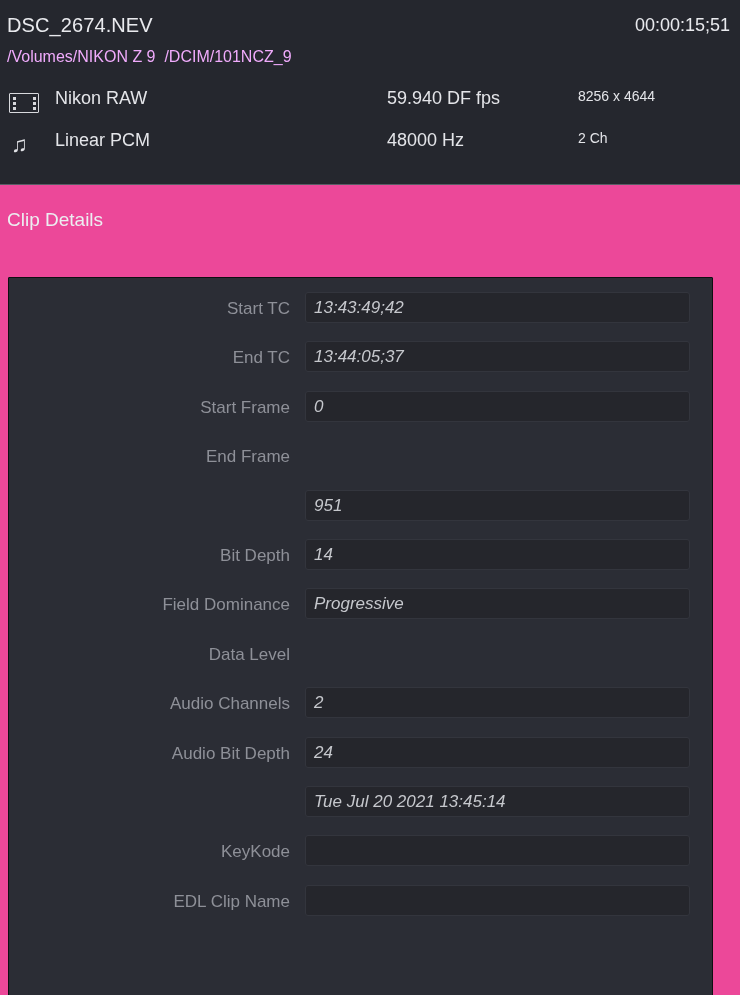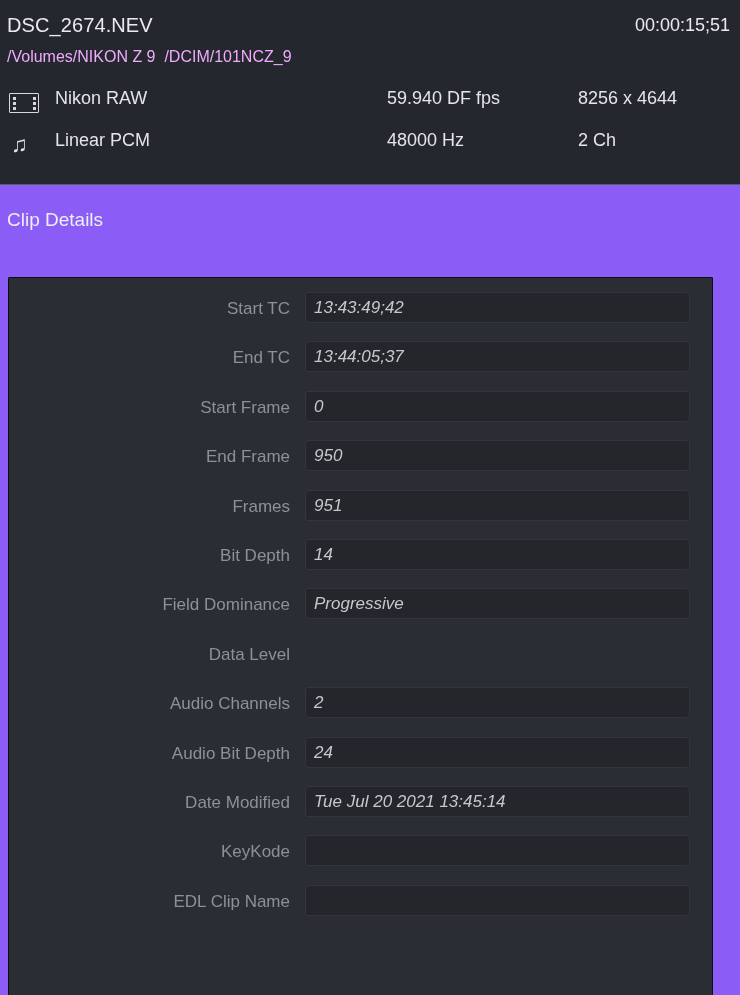--- a/index.html
+++ b/index.html
@@ -83,21 +83,21 @@
   .info-col2 {
     position: absolute;
     left: 387px; top: 0px;
     font-size: 18px;
     color: #e4e5e9;
     white-space: nowrap;
   }
   .info-col3 {
     position: absolute;
     left: 578px; top: 0px;
-    font-size: 18px;
+    font-size: 14px;
     color: #e4e5e9;
     white-space: nowrap;
   }
 
   
   .film-strip {
     width: 30px; height: 20px;
     box-sizing: border-box;
     border: 1.6px solid #d8d9dd;
     border-radius: 1px;
@@ -129,21 +129,21 @@
     width: 740px; height: 1px;
     background: #5a5d66;
   }
 
   
   .body-area {
     position: absolute;
     left: 0; top: 185px;
     width: 740px;
     height: 810px;
-    background: #8b5cf6;
+    background: #ec4899;
   }
   .section-title {
     position: absolute;
     left: 7px; top: 24px;
     font-size: 19px;
     color: #eceef1;
     white-space: nowrap;
   }
 
   .details-panel {
@@ -254,26 +254,22 @@
             </div>
           </div>
           <div class="field-row">
             <div class="field-label">Start Frame</div>
             <div class="field-box">
               <div class="field-value">0</div>
             </div>
           </div>
           <div class="field-row">
             <div class="field-label">End Frame</div>
-            <div class="field-box">
-              <div class="field-value">950</div>
-            </div>
-          </div>
-          <div class="field-row">
-            <div class="field-label">Frames</div>
+          </div>
+          <div class="field-row">
             <div class="field-box">
               <div class="field-value">951</div>
             </div>
           </div>
           <div class="field-row">
             <div class="field-label">Bit Depth</div>
             <div class="field-box">
               <div class="field-value">14</div>
             </div>
           </div>
@@ -292,21 +288,20 @@
               <div class="field-value">2</div>
             </div>
           </div>
           <div class="field-row">
             <div class="field-label">Audio Bit Depth</div>
             <div class="field-box">
               <div class="field-value">24</div>
             </div>
           </div>
           <div class="field-row">
-            <div class="field-label">Date Modified</div>
             <div class="field-box">
               <div class="field-value">Tue Jul 20 2021 13:45:14</div>
             </div>
           </div>
           <div class="field-row">
             <div class="field-label">KeyKode</div>
             <div class="field-box">
               <div class="field-value"></div>
             </div>
           </div>

